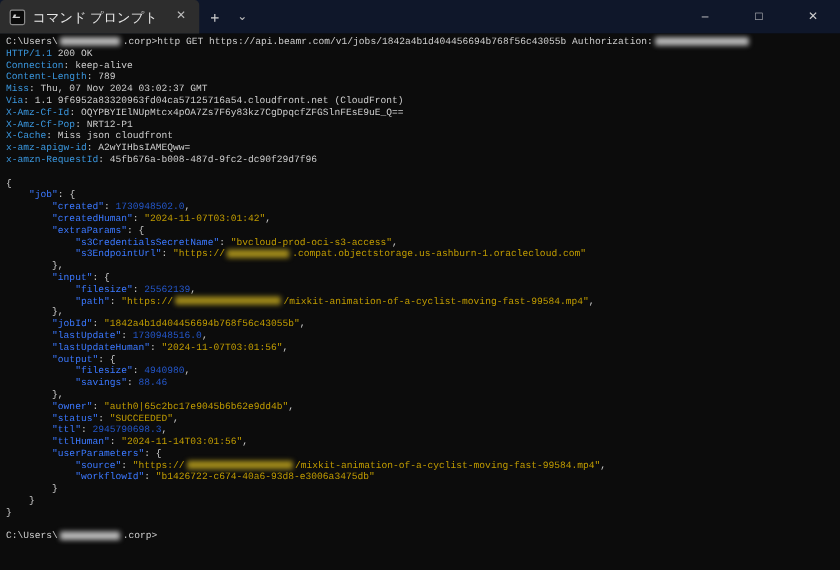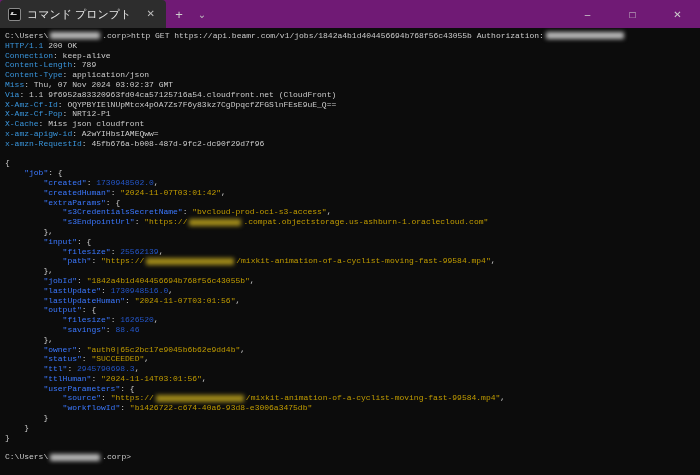--- a/index.html
+++ b/index.html
@@ -4,21 +4,21 @@
 <style>
   html,body{margin:0;padding:0;}
   body{
     width:700px;height:475px;overflow:hidden;
     background:#0c0c0c;
     font-family:"Liberation Sans", sans-serif;
     -webkit-font-smoothing:antialiased;
   }
   
   .titlebar{
-    height:28px;background:#701a75;
+    height:28px;background:#0f172a;
     display:flex;align-items:stretch;
     user-select:none;
   }
   .tab{
     display:flex;align-items:center;gap:6px;
     width:150px;padding:0 8px;margin-left:0;
     background:#2d2d2d;border-radius:4px 4px 0 0;
     color:#e6e6e6;font-size:11px;
   }
   .tab-icon{
@@ -80,21 +80,20 @@
   <div class="wbtn">–</div>
   <div class="wbtn">□</div>
   <div class="wbtn">✕</div>
 </div>
 
 <div class="terminal">
     <div class="tline"><span class="fg">C:\Users\</span><span class="redact rfg" style="width: 50px;"></span><span class="fg">.corp&gt;http GET https://api.beamr.com/v1/jobs/1842a4b1d404456694b768f56c43055b Authorization:</span><span class="redact rfg" style="width: 78px;"></span></div>
     <div class="tline"><span class="cyan">HTTP/1.1</span><span class="fg"> 200 OK</span></div>
     <div class="tline"><span class="cyan">Connection</span><span class="fg">: keep-alive</span></div>
     <div class="tline"><span class="cyan">Content-Length</span><span class="fg">: 789</span></div>
-    <div class="tline"><span class="cyan">Content-Type</span><span class="fg">: application/json</span></div>
     <div class="tline"><span class="cyan">Miss</span><span class="fg">: Thu, 07 Nov 2024 03:02:37 GMT</span></div>
     <div class="tline"><span class="cyan">Via</span><span class="fg">: 1.1 9f6952a83320963fd04ca57125716a54.cloudfront.net (CloudFront)</span></div>
     <div class="tline"><span class="cyan">X-Amz-Cf-Id</span><span class="fg">: OQYPBYIElNUpMtcx4pOA7Zs7F6y83kz7CgDpqcfZFGSlnFEsE9uE_Q==</span></div>
     <div class="tline"><span class="cyan">X-Amz-Cf-Pop</span><span class="fg">: NRT12-P1</span></div>
     <div class="tline"><span class="cyan">X-Cache</span><span class="fg">: Miss json cloudfront</span></div>
     <div class="tline"><span class="cyan">x-amz-apigw-id</span><span class="fg">: A2wYIHbsIAMEQww=</span></div>
     <div class="tline"><span class="cyan">x-amzn-RequestId</span><span class="fg">: 45fb676a-b008-487d-9fc2-dc90f29d7f96</span></div>
     <div class="tline">&nbsp;</div>
     <div class="tline"><span class="fg">{</span></div>
     <div class="tline"><span class="fg">    </span><span class="key">"job"</span><span class="fg">: {</span></div>
@@ -105,21 +104,21 @@
     <div class="tline"><span class="fg">            </span><span class="key">"s3EndpointUrl"</span><span class="fg">: </span><span class="str">"https://</span><span class="redact rstr" style="width: 52px;"></span><span class="str">.compat.objectstorage.us-ashburn-1.oraclecloud.com"</span></div>
     <div class="tline"><span class="fg">        },</span></div>
     <div class="tline"><span class="fg">        </span><span class="key">"input"</span><span class="fg">: {</span></div>
     <div class="tline"><span class="fg">            </span><span class="key">"filesize"</span><span class="fg">: </span><span class="num">25562139</span><span class="fg">,</span></div>
     <div class="tline"><span class="fg">            </span><span class="key">"path"</span><span class="fg">: </span><span class="str">"https://</span><span class="redact rstr" style="width: 88px;"></span><span class="str">/mixkit-animation-of-a-cyclist-moving-fast-99584.mp4"</span><span class="fg">,</span></div>
     <div class="tline"><span class="fg">        },</span></div>
     <div class="tline"><span class="fg">        </span><span class="key">"jobId"</span><span class="fg">: </span><span class="str">"1842a4b1d404456694b768f56c43055b"</span><span class="fg">,</span></div>
     <div class="tline"><span class="fg">        </span><span class="key">"lastUpdate"</span><span class="fg">: </span><span class="num">1730948516.0</span><span class="fg">,</span></div>
     <div class="tline"><span class="fg">        </span><span class="key">"lastUpdateHuman"</span><span class="fg">: </span><span class="str">"2024-11-07T03:01:56"</span><span class="fg">,</span></div>
     <div class="tline"><span class="fg">        </span><span class="key">"output"</span><span class="fg">: {</span></div>
-    <div class="tline"><span class="fg">            </span><span class="key">"filesize"</span><span class="fg">: </span><span class="num">1626520</span><span class="fg">,</span></div>
+    <div class="tline"><span class="fg">            </span><span class="key">"filesize"</span><span class="fg">: </span><span class="num">4940980</span><span class="fg">,</span></div>
     <div class="tline"><span class="fg">            </span><span class="key">"savings"</span><span class="fg">: </span><span class="num">88.46</span></div>
     <div class="tline"><span class="fg">        },</span></div>
     <div class="tline"><span class="fg">        </span><span class="key">"owner"</span><span class="fg">: </span><span class="str">"auth0|65c2bc17e9045b6b62e9dd4b"</span><span class="fg">,</span></div>
     <div class="tline"><span class="fg">        </span><span class="key">"status"</span><span class="fg">: </span><span class="str">"SUCCEEDED"</span><span class="fg">,</span></div>
     <div class="tline"><span class="fg">        </span><span class="key">"ttl"</span><span class="fg">: </span><span class="num">2945790698.3</span><span class="fg">,</span></div>
     <div class="tline"><span class="fg">        </span><span class="key">"ttlHuman"</span><span class="fg">: </span><span class="str">"2024-11-14T03:01:56"</span><span class="fg">,</span></div>
     <div class="tline"><span class="fg">        </span><span class="key">"userParameters"</span><span class="fg">: {</span></div>
     <div class="tline"><span class="fg">            </span><span class="key">"source"</span><span class="fg">: </span><span class="str">"https://</span><span class="redact rstr" style="width: 88px;"></span><span class="str">/mixkit-animation-of-a-cyclist-moving-fast-99584.mp4"</span><span class="fg">,</span></div>
     <div class="tline"><span class="fg">            </span><span class="key">"workflowId"</span><span class="fg">: </span><span class="str">"b1426722-c674-40a6-93d8-e3006a3475db"</span></div>
     <div class="tline"><span class="fg">        }</span></div>

